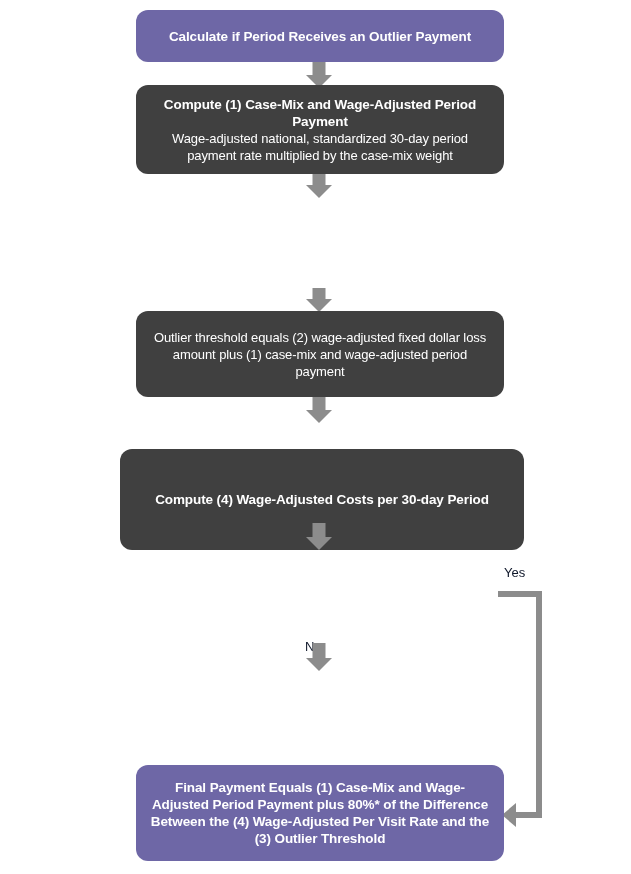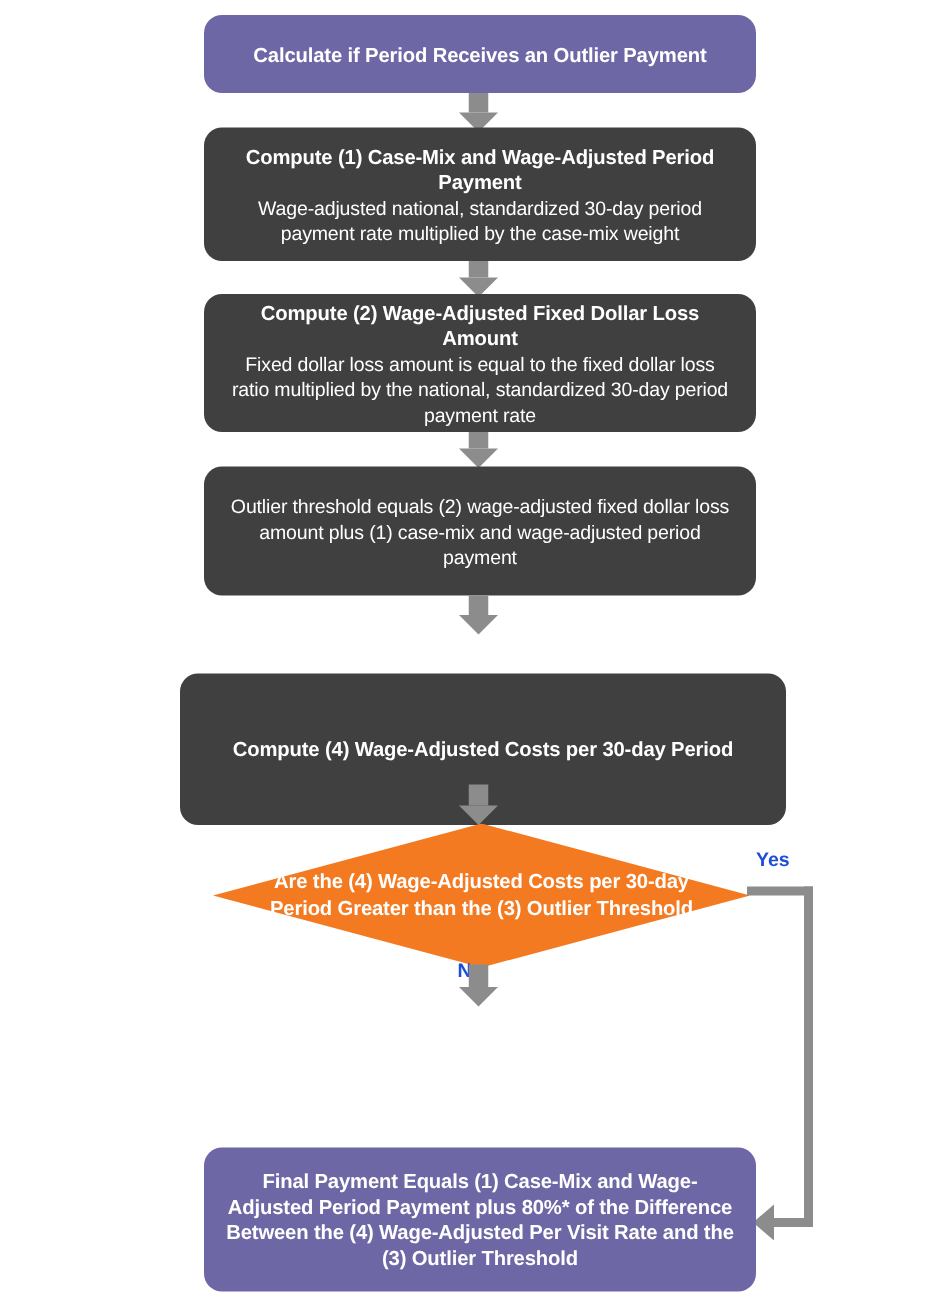--- a/index.html
+++ b/index.html
@@ -103,23 +103,23 @@
     position: absolute;
     width: 0;
     height: 0;
     border-top: 12px solid transparent;
     border-bottom: 12px solid transparent;
     border-right: 14px solid #8C8C8C;
   }
 
   .edge-label {
     position: absolute;
-    color: #1d4ed8;
+    color: #0f172a;
     font-size: 13px;
-    font-weight: bold;
+    font-weight: normal;
     letter-spacing: 0px;
   }
 
   .footnote {
     position: absolute;
     font-size: 9px;
     color: #9aa0a6;
     letter-spacing: -0.1px;
     white-space: nowrap;
   }
@@ -141,24 +141,20 @@
   <div class="node teal" style="left:136px; top:85px; width:368px; height:89px;">
     <div class="ttl">Compute (1) Case-Mix and Wage-Adjusted Period Payment</div>
     <div class="body">Wage-adjusted national, standardized 30-day period payment rate multiplied by the case-mix weight</div>
   </div>
 
   <div class="arrow-down" style="left:306px; top:174px; width:26px; height:24px;">
     <div class="shaft" style="height:11px;"></div>
     <div class="head"></div>
   </div>
 
-  <div class="node teal" style="left:136px; top:196px; width:368px; height:92px;">
-    <div class="ttl">Compute (2) Wage-Adjusted Fixed Dollar Loss Amount</div>
-    <div class="body">Fixed dollar loss amount is equal to the fixed dollar loss ratio multiplied by the national, standardized 30-day period payment rate</div>
-  </div>
 
   <div class="arrow-down" style="left:306px; top:288px; width:26px; height:24px;">
     <div class="shaft" style="height:11px;"></div>
     <div class="head"></div>
   </div>
 
   <div class="node teal" style="left:136px; top:311px; width:368px; height:86px;">
     <div class="body">Outlier threshold equals (2) wage-adjusted fixed dollar loss amount plus (1) case-mix and wage-adjusted period payment</div>
   </div>
 
@@ -169,24 +165,20 @@
 
   <div class="node teal" style="left:120px; top:422px; width:404px; height:101px;margin-top:27px;">
     <div class="ttl">Compute (4) Wage-Adjusted Costs per 30-day Period</div>
   </div>
 
   <div class="arrow-down" style="left:306px; top:523px; width:26px; height:27px;">
     <div class="shaft" style="height:14px;"></div>
     <div class="head"></div>
   </div>
 
-  <div class="diamond-wrap" style="left:142px; top:549px; width:358px; height:96px;">
-    <div class="diamond-shape"></div>
-    <div class="diamond-label">Are the (4) Wage-Adjusted Costs per 30-day Period Greater than the (3) Outlier Threshold</div>
-  </div>
 
   <div class="edge-label" style="left:281px; top:639px;margin-left:24px;">No</div>
 
   <div class="arrow-down" style="left:306px; top:643px; width:26px; height:28px;">
     <div class="shaft" style="height:15px;"></div>
     <div class="head"></div>
   </div>
 
 
   <div class="edge-label" style="left:504px; top:565px;">Yes</div>

